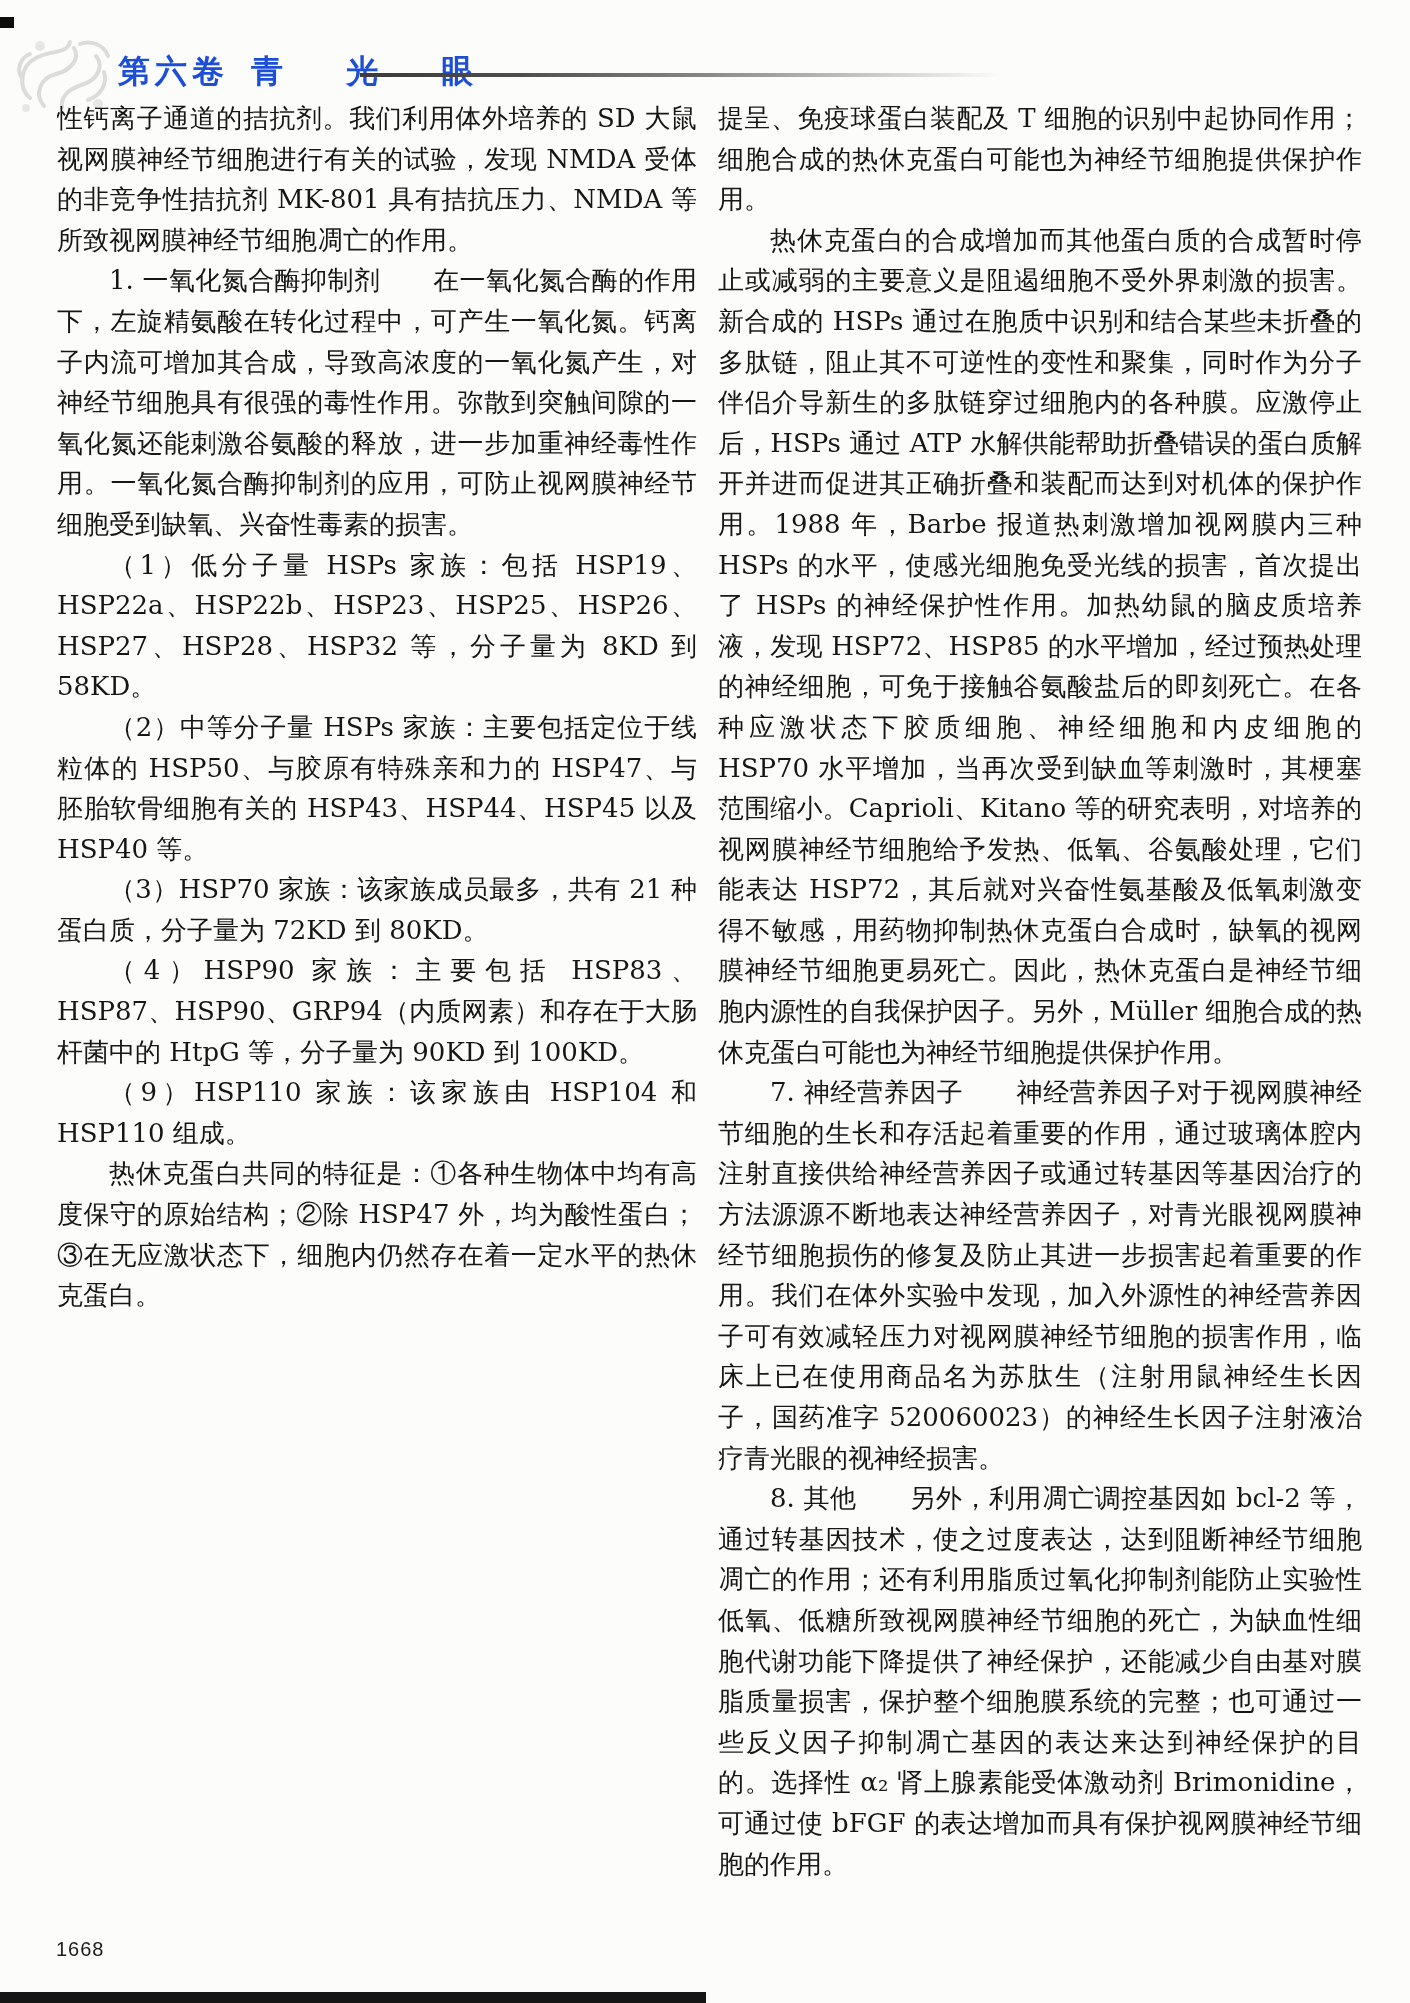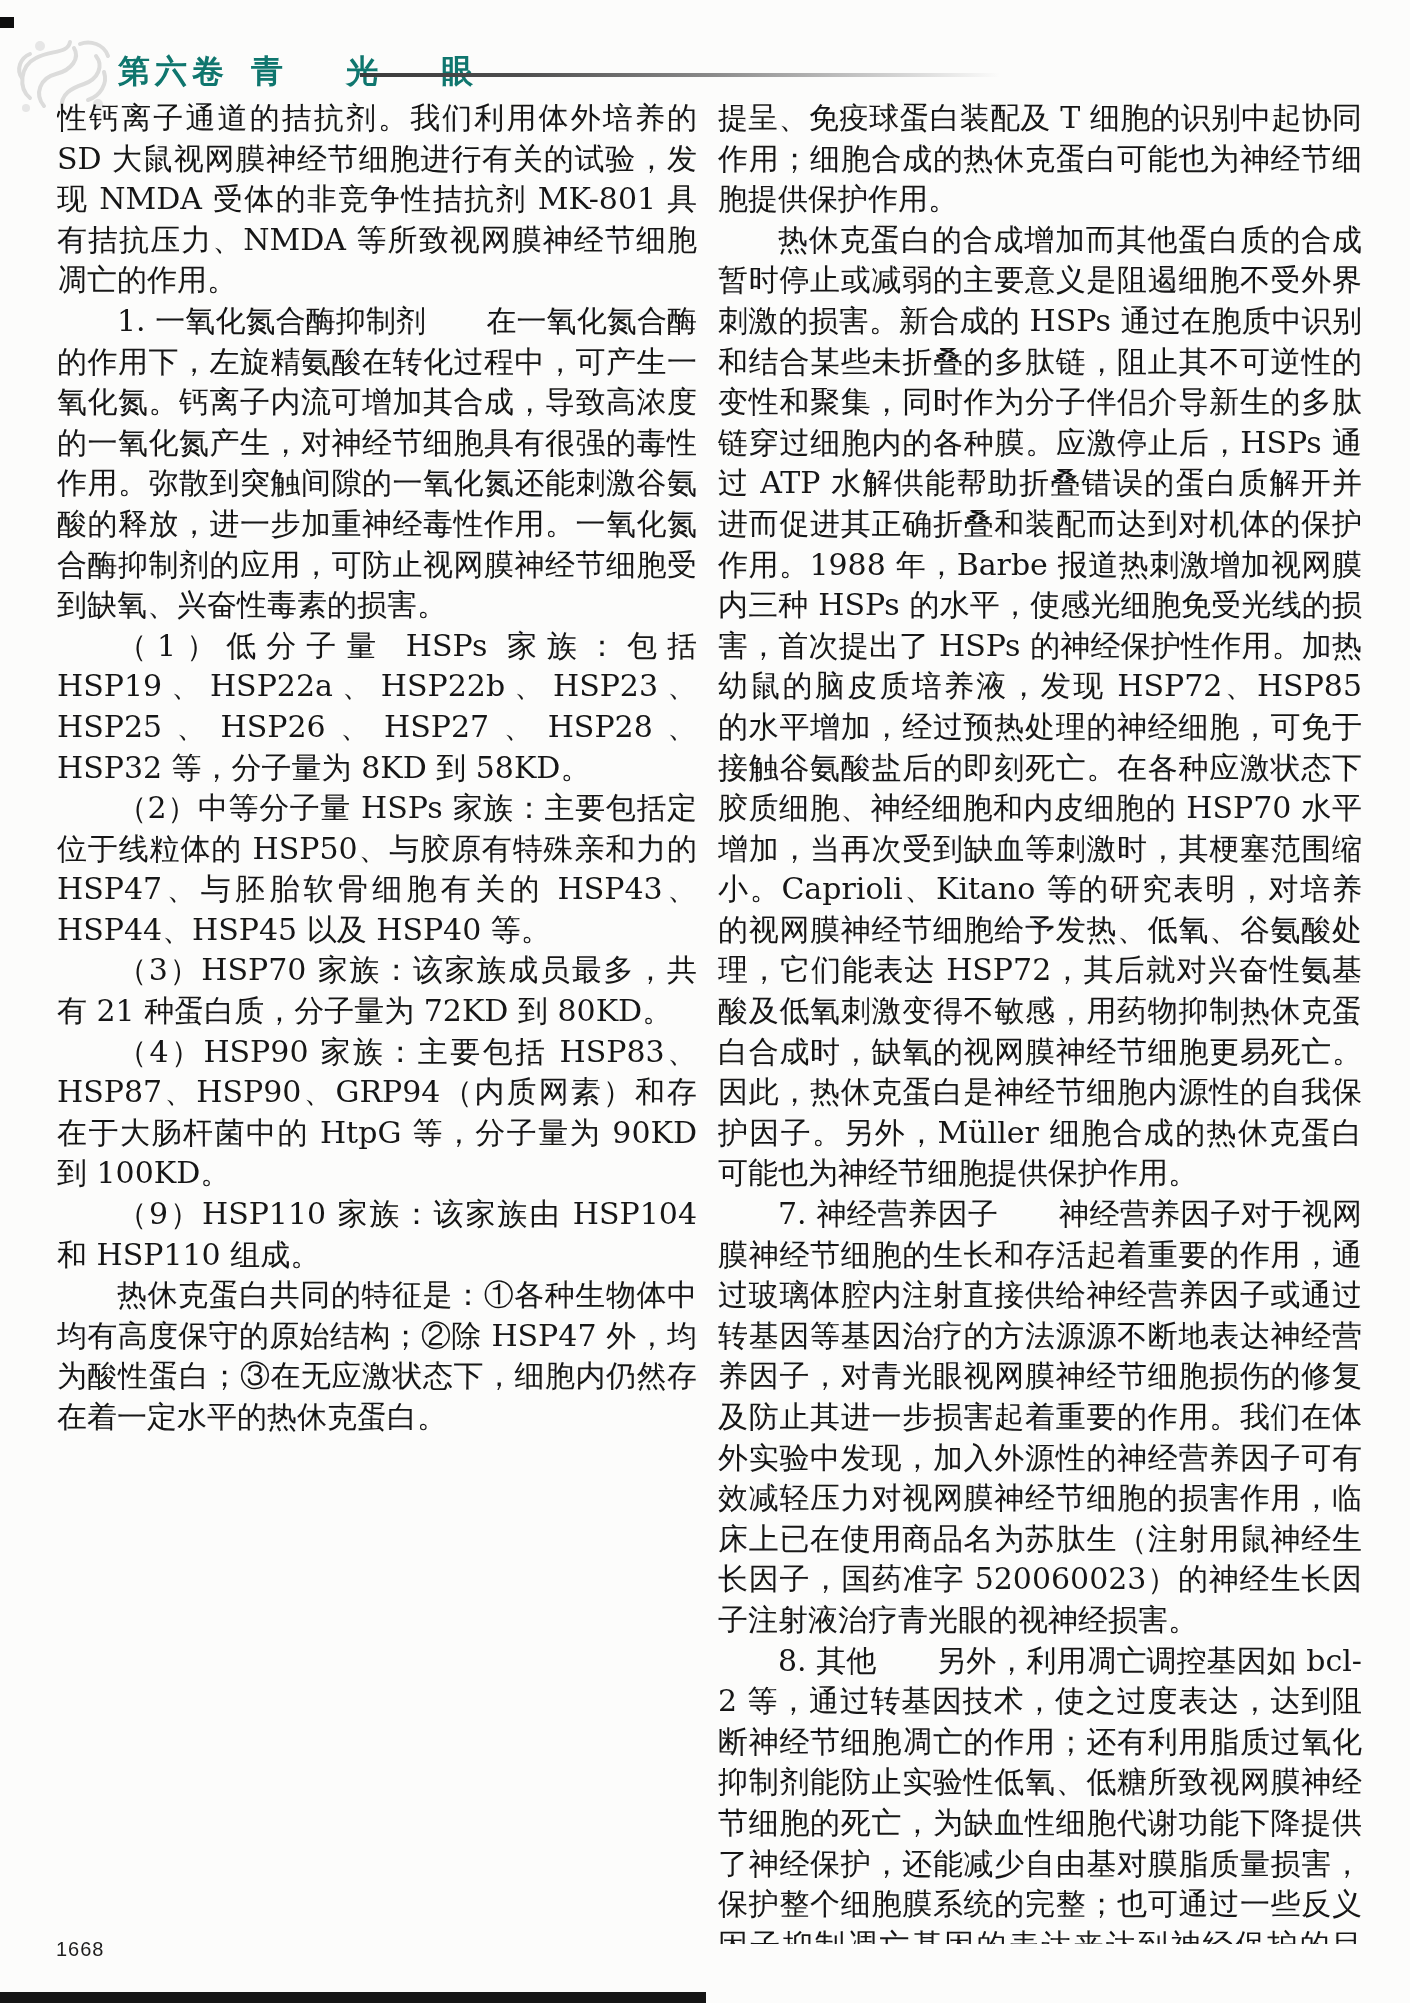--- a/index.html
+++ b/index.html
@@ -7,32 +7,32 @@
     position:relative; width:1410px; height:2003px; margin:0 auto;
     background:#fcfcfb; overflow:hidden;
     font-family:"DejaVu Serif","Liberation Serif",serif;
     color:#161616;
   }
   
   .stamp { position:absolute; left:10px; top:28px; width:108px; height:92px; opacity:.85; }
   .page-title {
     position:absolute; left:118px; top:50px; margin:0;
     font-family:"DejaVu Sans","Liberation Sans",sans-serif;
-    font-weight:bold; font-size:32px; letter-spacing:5px; color:#0f766e;
+    font-weight:bold; font-size:32px; letter-spacing:5px; color:#1d4ed8;
     white-space:nowrap;
   }
   .page-title .chapter { margin-left:22px; letter-spacing:26px; }
   .header-rule {
     position:absolute; left:360px; top:73px; width:640px; height:4px;
     background:linear-gradient(to right,#3b3b3b 0%,#4e4e4e 25%,#8a8a8a 55%,#c9c9c9 80%,rgba(220,220,220,0) 100%);
   }
   
   .col {
     position:absolute; top:98px; height:1846px; overflow:hidden;
-    text-align:justify; font-size:30px; line-height:40.6px;
+    text-align:justify; font-size:26px; line-height:40.6px;
   }
   .col-left  { left:57px;  width:640px; }
   .col-right { left:718px; width:644px; }
   .col p { margin:0; padding:0; }
   .col p.indent { text-indent:2em; }
   .redline {
     text-decoration-thickness:3.5px;
     text-underline-offset:9px;
   }
   

